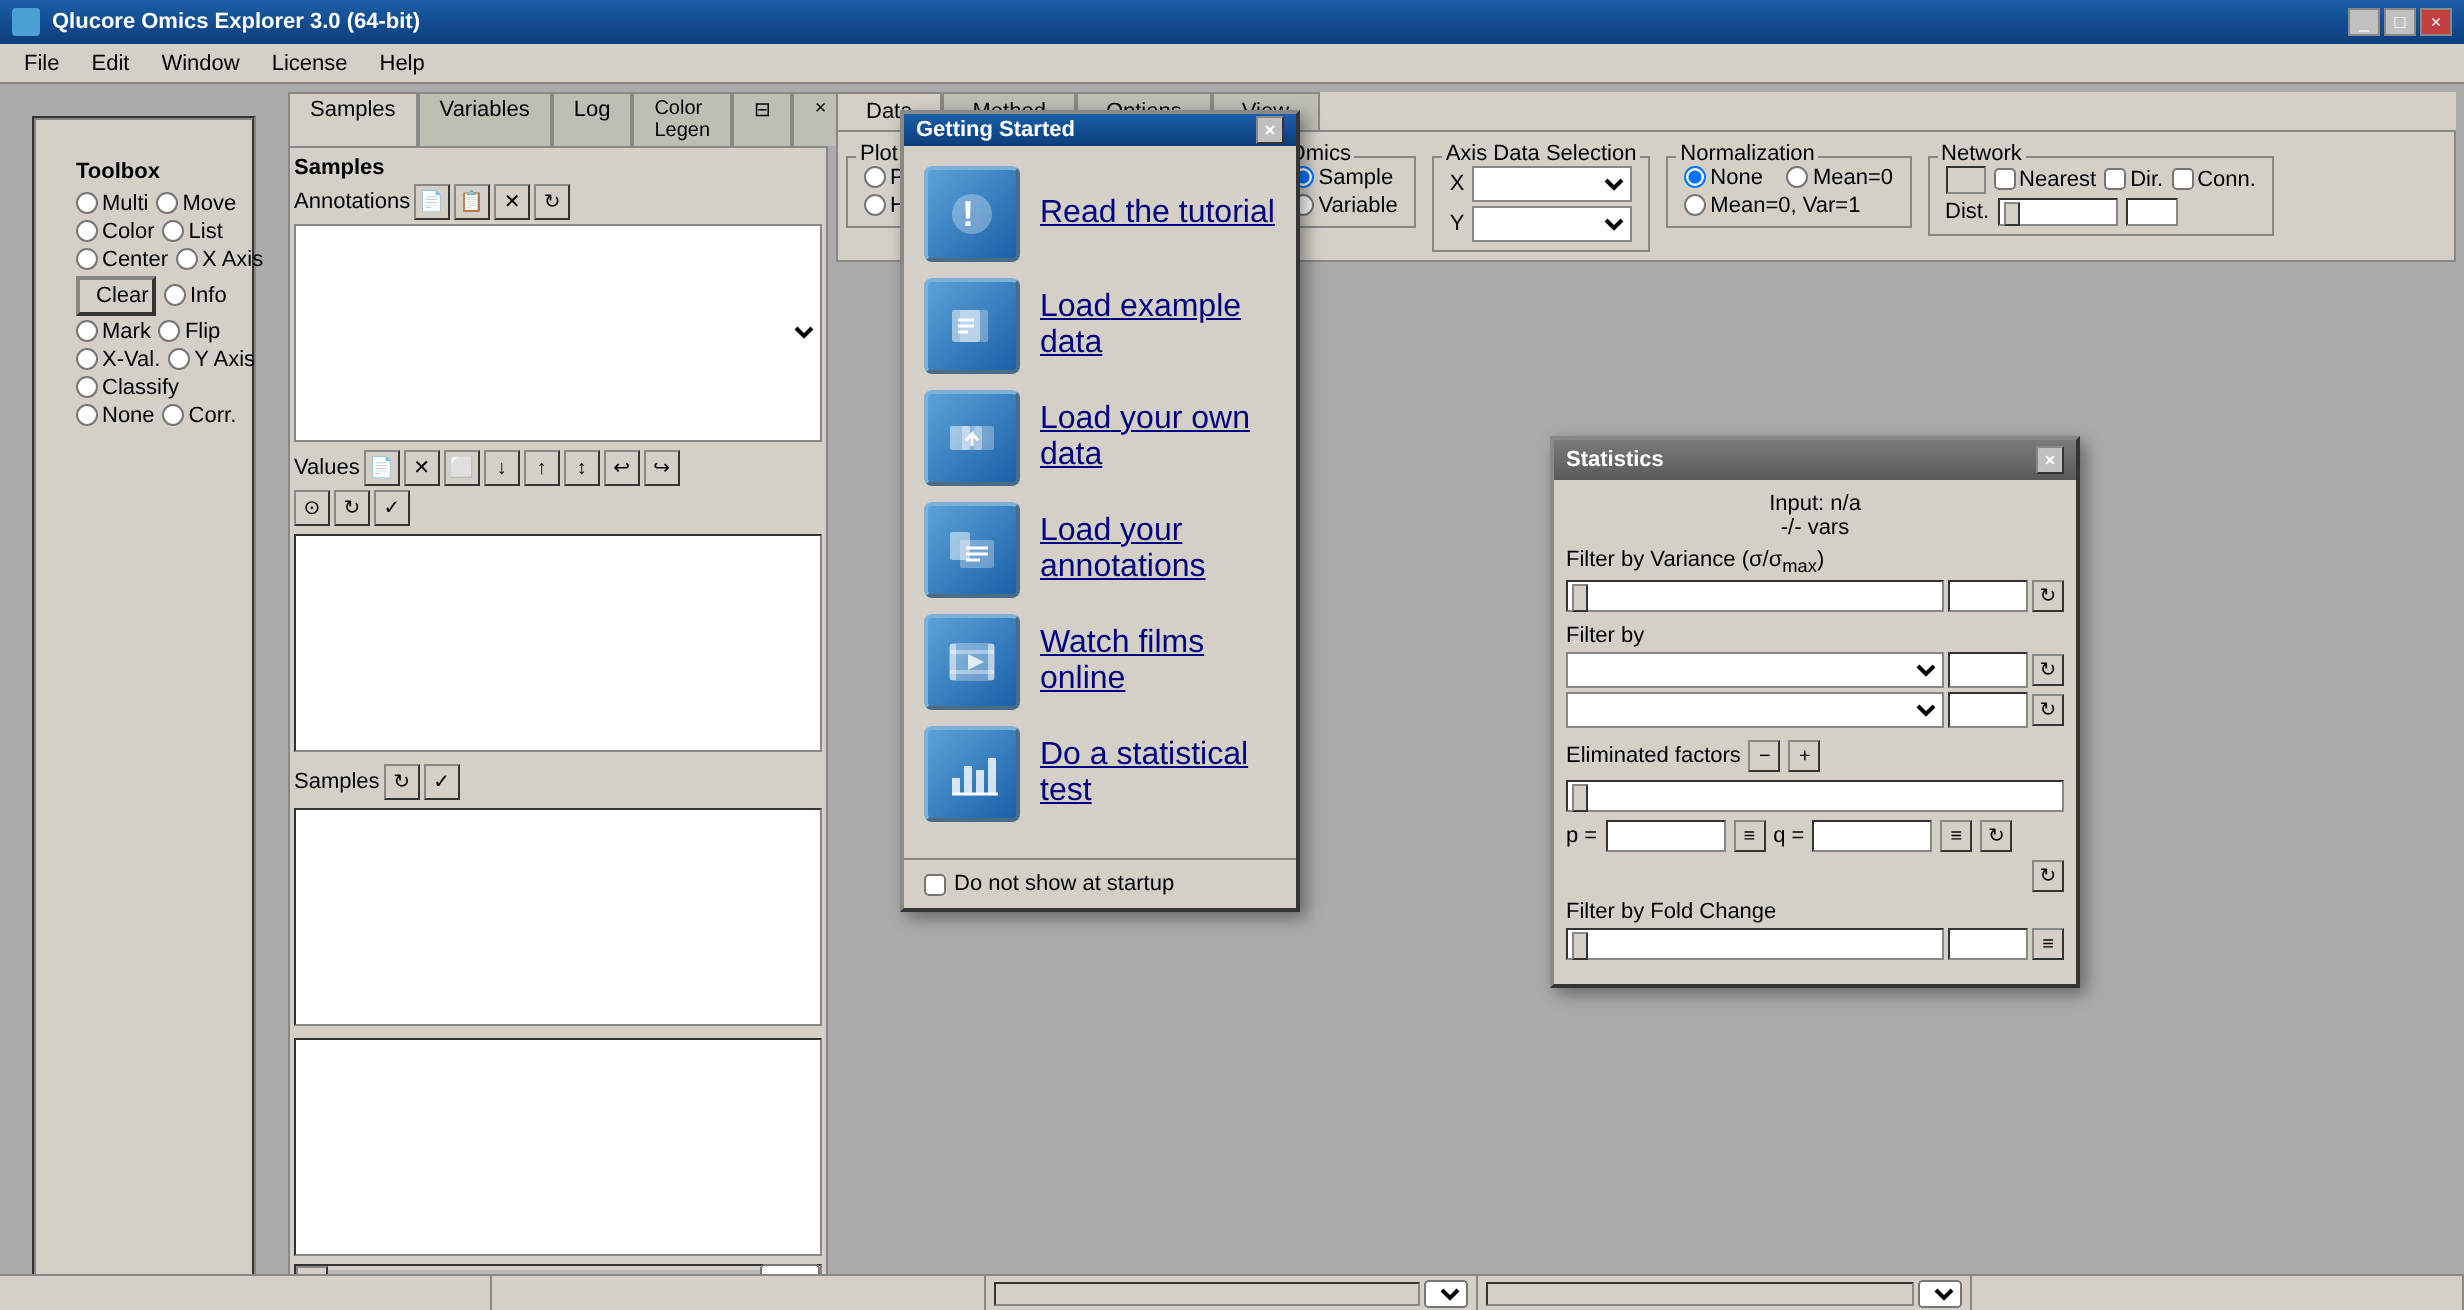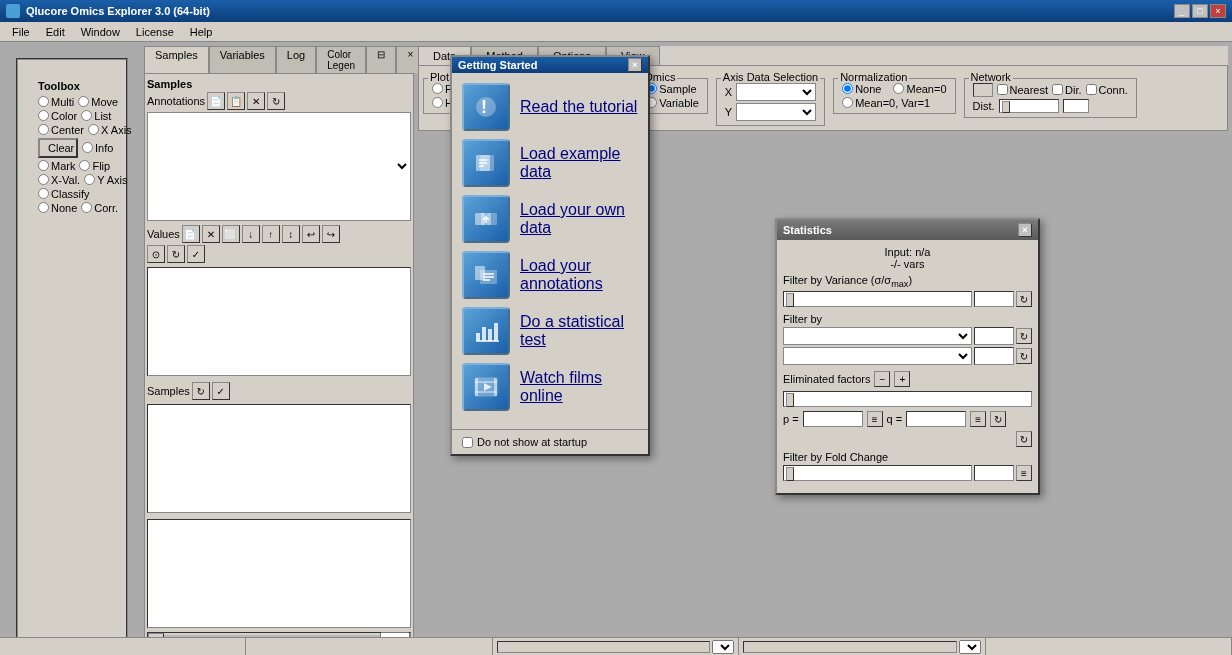--- a/index.html
+++ b/index.html
@@ -750,42 +750,42 @@
           <line x1="11" y1="16" x2="22" y2="16" stroke="white" stroke-width="1.5"></line>
           <line x1="11" y1="19" x2="18" y2="19" stroke="white" stroke-width="1.5"></line>
         </svg>
       </div>
       <span class="dialog-text">Load your annotations</span>
     </div>
 
     <div class="dialog-item">
       <div class="dialog-icon">
         <svg viewBox="0 0 28 28" fill="none" xmlns="http://www.w3.org/2000/svg">
-          <rect x="4" y="16" width="4" height="8" fill="white" opacity="0.8"></rect>
-          <rect x="10" y="10" width="4" height="14" fill="white" opacity="0.8"></rect>
-          <rect x="16" y="12" width="4" height="12" fill="white" opacity="0.8"></rect>
-          <rect x="22" y="6" width="4" height="18" fill="white" opacity="0.8"></rect>
-          <line x1="4" y1="24" x2="27" y2="24" stroke="white" stroke-width="1.5"></line>
-        </svg>
-      </div>
-      <span class="dialog-text">Do a statistical test</span>
-    </div>
-
-    <div class="dialog-item">
-      <div class="dialog-icon">
-        <svg viewBox="0 0 28 28" fill="none" xmlns="http://www.w3.org/2000/svg">
           <rect x="3" y="5" width="22" height="18" rx="2" fill="white" opacity="0.3" stroke="white" stroke-width="1"></rect>
           <rect x="3" y="5" width="3" height="18" fill="white" opacity="0.5"></rect>
           <rect x="22" y="5" width="3" height="18" fill="white" opacity="0.5"></rect>
           <rect x="3" y="8" width="22" height="2" fill="white" opacity="0.4"></rect>
           <rect x="3" y="18" width="22" height="2" fill="white" opacity="0.4"></rect>
           <polygon points="12,10 12,18 20,14" fill="white" opacity="0.8"></polygon>
         </svg>
       </div>
       <span class="dialog-text">Watch films online</span>
+    </div>
+
+    <div class="dialog-item">
+      <div class="dialog-icon">
+        <svg viewBox="0 0 28 28" fill="none" xmlns="http://www.w3.org/2000/svg">
+          <rect x="4" y="16" width="4" height="8" fill="white" opacity="0.8"></rect>
+          <rect x="10" y="10" width="4" height="14" fill="white" opacity="0.8"></rect>
+          <rect x="16" y="12" width="4" height="12" fill="white" opacity="0.8"></rect>
+          <rect x="22" y="6" width="4" height="18" fill="white" opacity="0.8"></rect>
+          <line x1="4" y1="24" x2="27" y2="24" stroke="white" stroke-width="1.5"></line>
+        </svg>
+      </div>
+      <span class="dialog-text">Do a statistical test</span>
     </div>
 
   </div>
   <div class="dialog-footer">
     <div class="checkbox-row">
       <input type="checkbox" style="">
       <span>Do not show at startup</span>
     </div>
   </div>
 </div>

